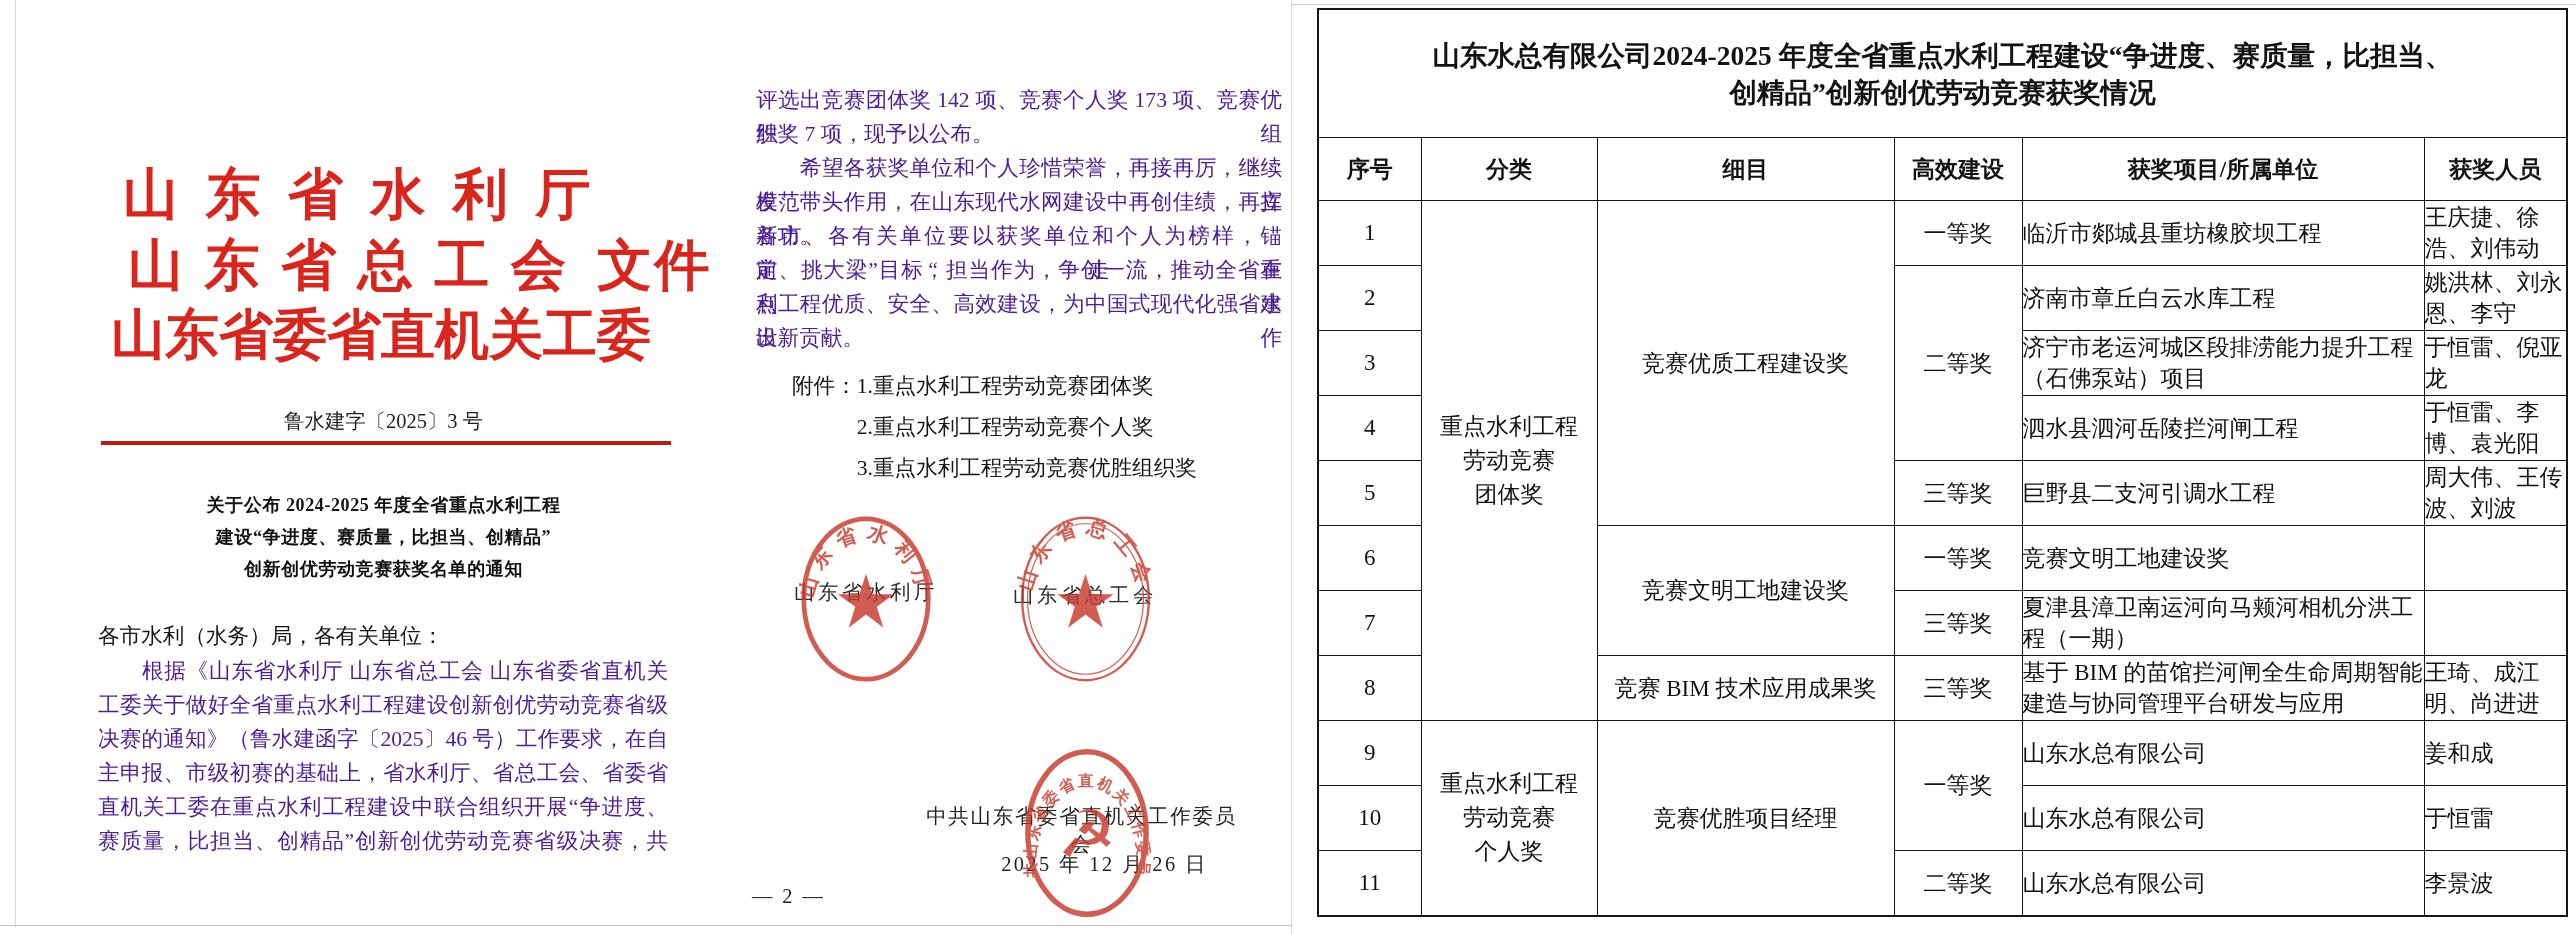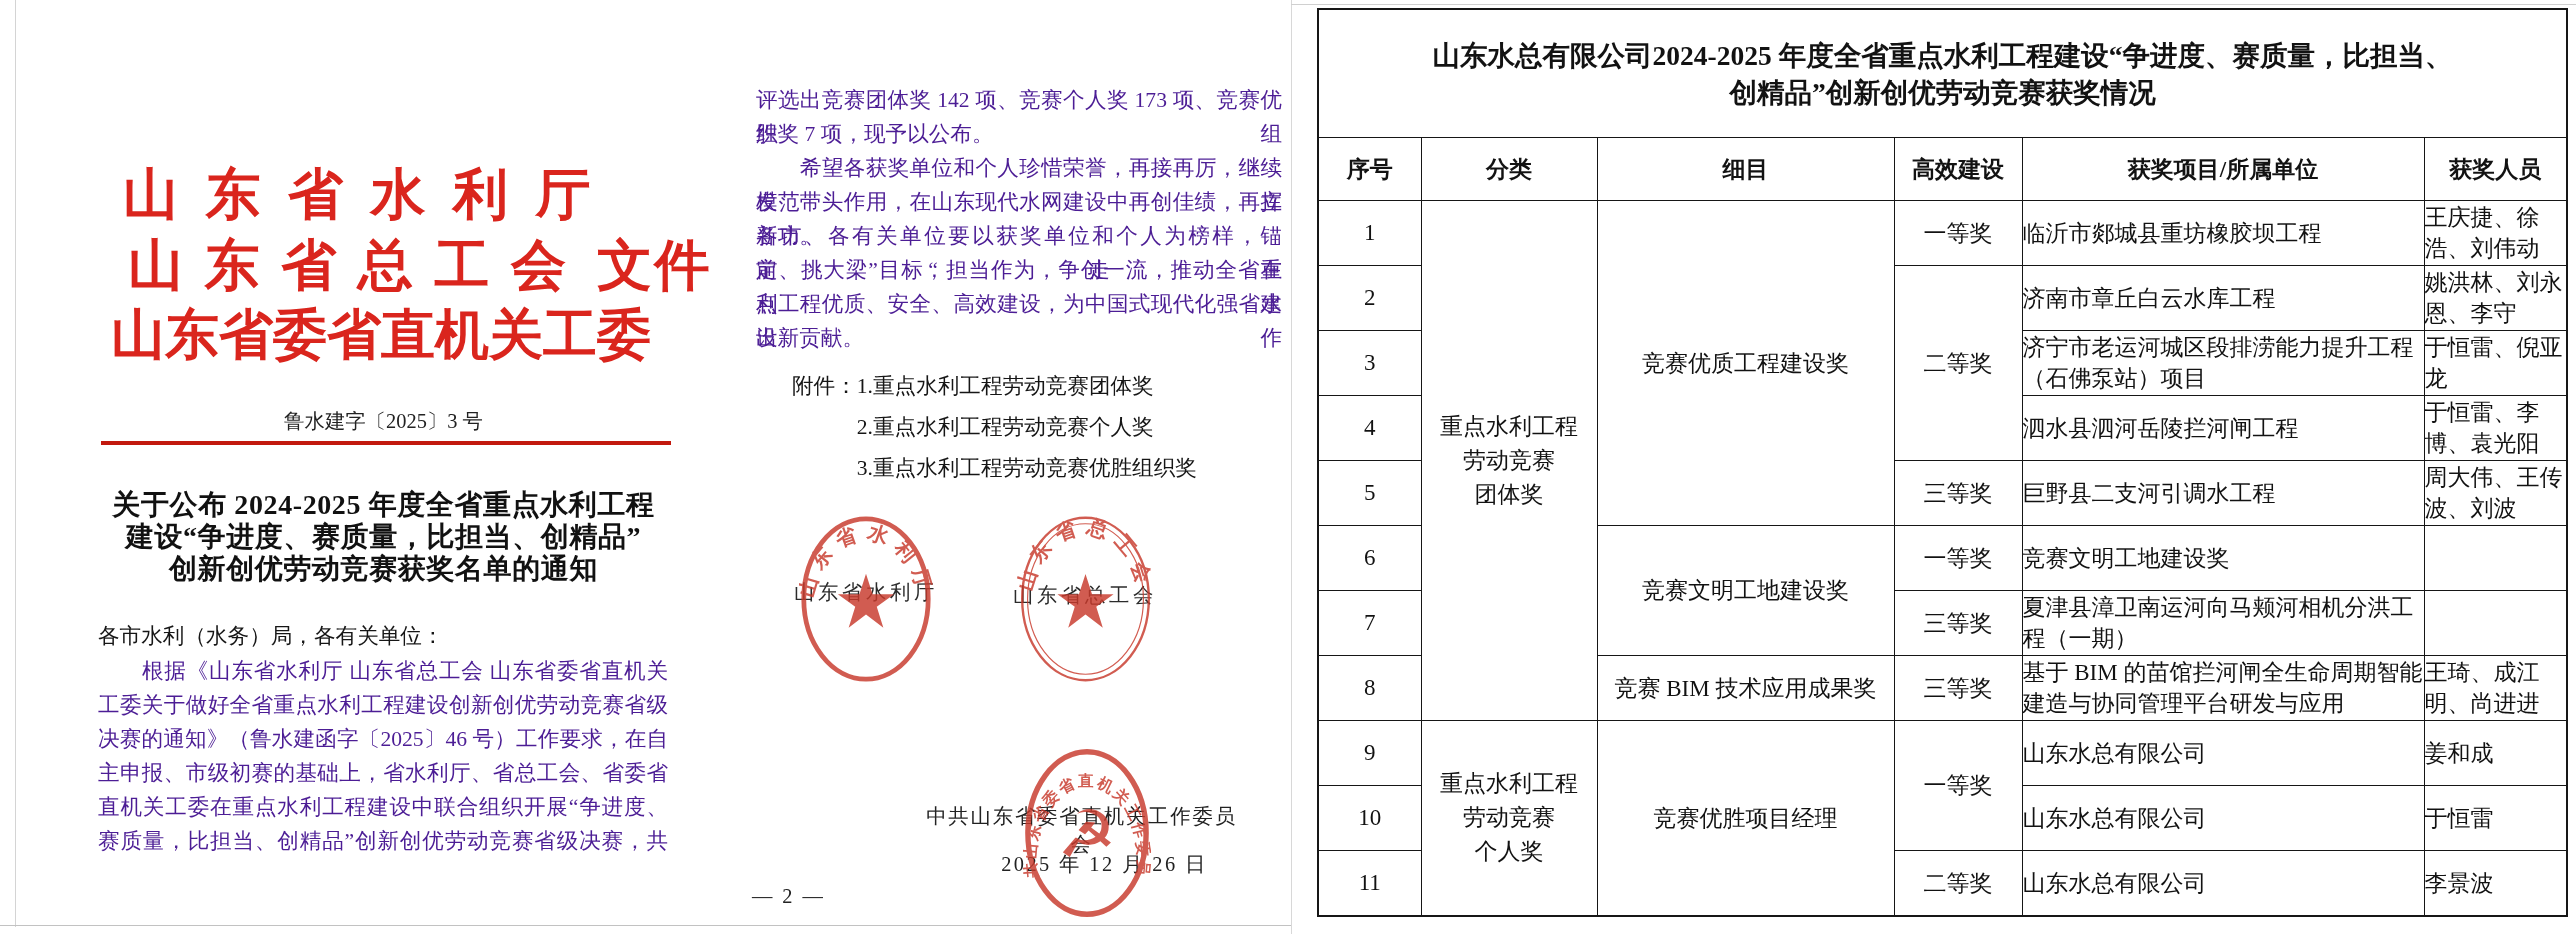--- a/index.html
+++ b/index.html
@@ -22,21 +22,21 @@
   #rh2{left:128px;top:229px;font-size:55px;}
   #rh2 .rh-main{letter-spacing:21.6px;}
   #rh2 .rh-suffix{letter-spacing:2.4px;margin-left:9.6px;}
   #rh3{left:111px;top:299px;font-size:54px;letter-spacing:0px;}
 
   #doc-number{position:absolute;left:99px;top:407px;width:569px;text-align:center;
               font-size:20.4px;color:#222;}
   #red-rule{position:absolute;left:101px;top:441px;width:570px;height:3.6px;background:#c2190e;}
 
   #doc-title{position:absolute;left:90px;top:489px;width:587px;}
-  .title-line{text-align:center;font-weight:bold;font-size:28px;height:32px;line-height:32px;
+  .title-line{text-align:center;font-weight:bold;font-size:18px;height:32px;line-height:32px;
               color:#111;letter-spacing:0.6px;white-space:nowrap;}
 
   #salutation{position:absolute;left:98px;top:619px;font-size:21.6px;height:34px;line-height:34px;color:#161616;}
 
   .body-lines{position:absolute;width:570px;}
   #page1-body{left:98px;top:654px;}
   #page2-para1{left:756px;top:83px;width:526px;}
   #page2-para2{left:756px;top:151px;width:526px;}
   .doc-line{font-size:21.6px;height:34px;line-height:34px;color:#4c1d95;
             text-align:justify;text-align-last:justify;}

